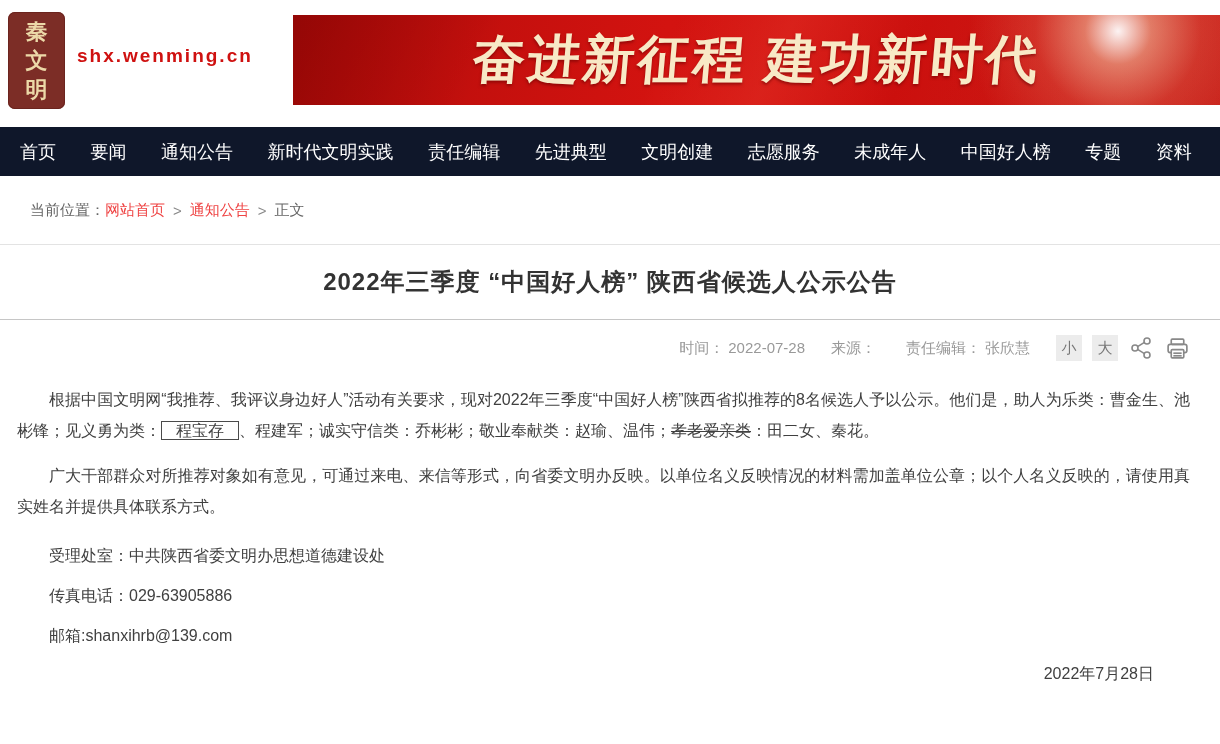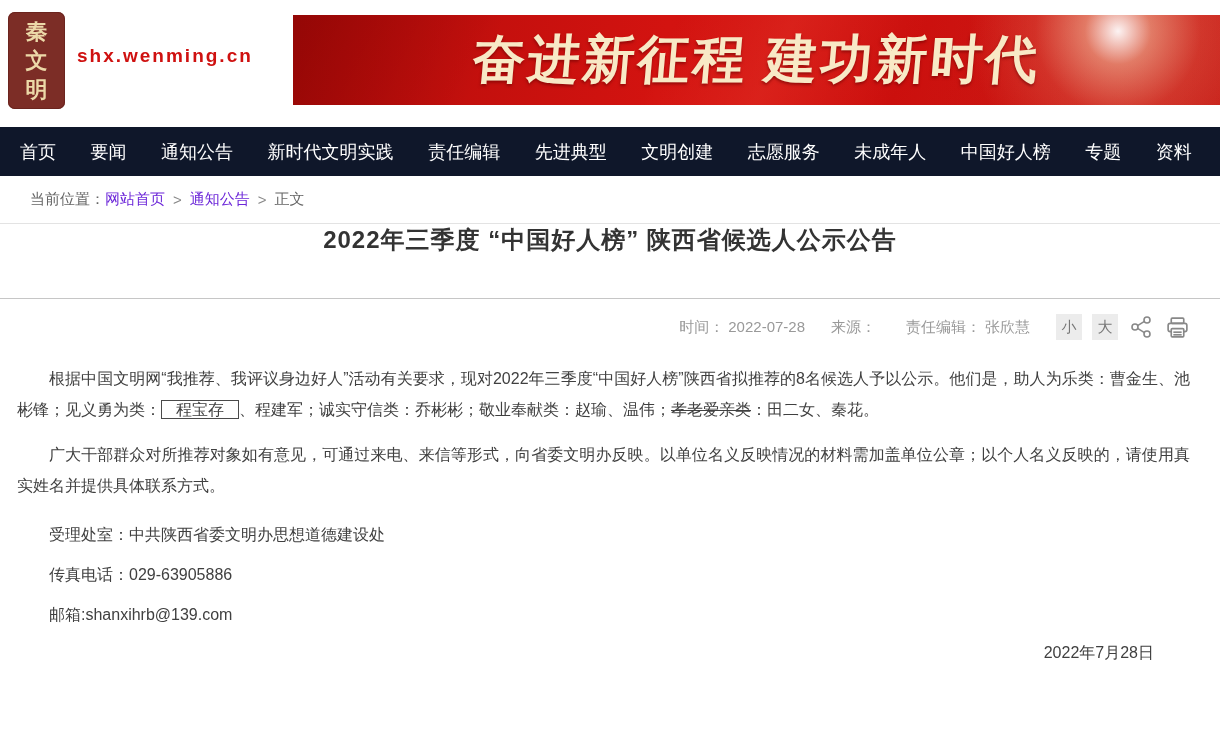--- a/index.html
+++ b/index.html
@@ -27,27 +27,27 @@
   .banner-text { color:#f8e9c6; font-size:52px; font-weight:900; letter-spacing:3px;
                  transform:skewX(-5deg); white-space:nowrap;
                  text-shadow:0 2px 3px rgba(100,0,0,0.55); }
 
   
   .nav { height:49px; background:#0f172a; display:flex; align-items:center;
          justify-content:space-between; padding:0 28px 0 20px; }
   .nav a { color:#ffffff; font-size:18px; text-decoration:none; white-space:nowrap; cursor:pointer; }
 
   
-  .breadcrumb { height:48px; display:flex; align-items:center; padding-left:30px;
+  .breadcrumb { height:69px; display:flex; align-items:center; padding-left:30px;
                 border-bottom:1px solid #e3e3e3; color:#666; font-size:15px; }
   .breadcrumb .sep { margin:0 8px; color:#888; }
-  .breadcrumb a { color:#6d28d9; text-decoration:none; cursor:pointer; }
+  .breadcrumb a { color:#ef4444; text-decoration:none; cursor:pointer; }
 
   
-  .title-block { height:75px; display:flex; align-items:flex-start; justify-content:center;
+  .title-block { height:75px; display:flex; align-items:center; justify-content:center;
                  border-bottom:1px solid #c6c6c6; }
   .article-title { font-size:24px; font-weight:bold; color:#333; letter-spacing:1px; }
 
   .meta-row { height:56px; display:flex; align-items:center; padding:0 30px 0 17px;
               color:#999; font-size:15px; }
   .meta-left { display:flex; align-items:center; flex:1;justify-content:flex-end; }
   .meta-item { margin-right:26px; white-space:nowrap; }
   .meta-item .lbl { margin-right:4px; }
   .meta-tools { display:flex; align-items:center; gap:10px; }
   .font-btn { width:26px; height:26px; background:#ececec; color:#777; font-size:15px;

